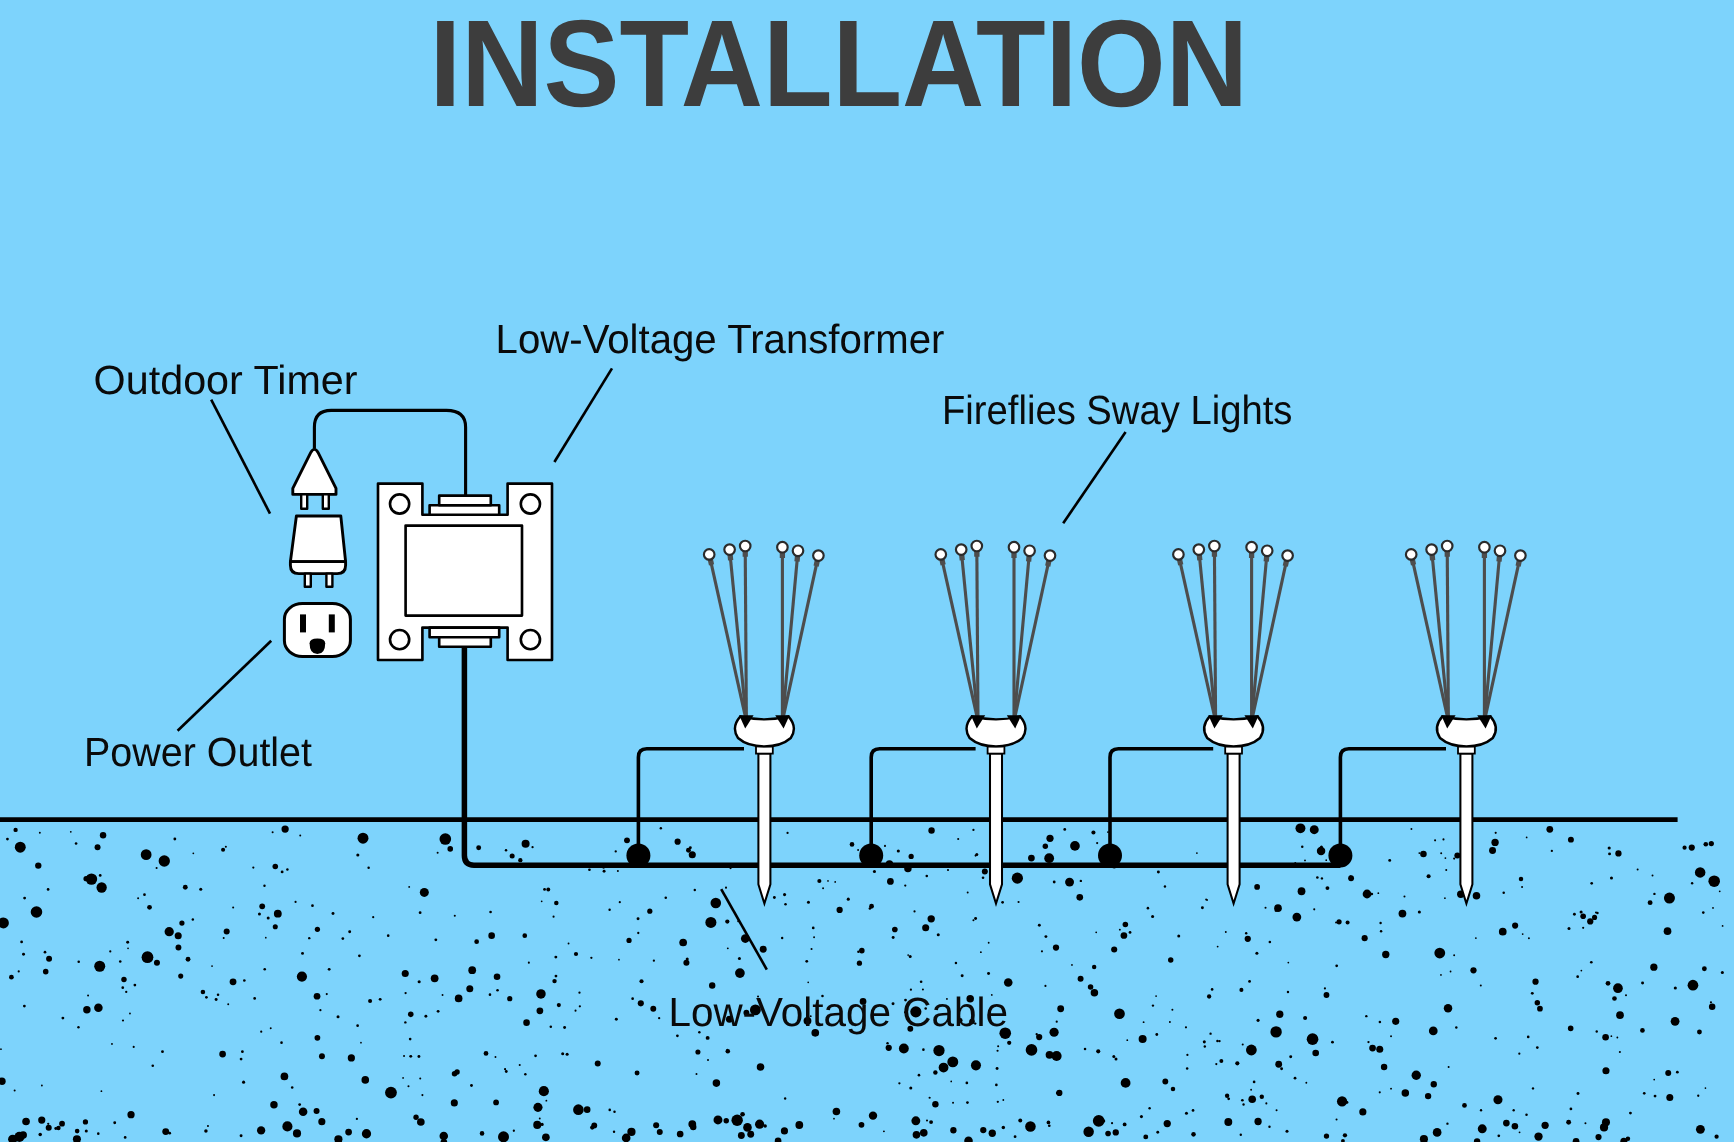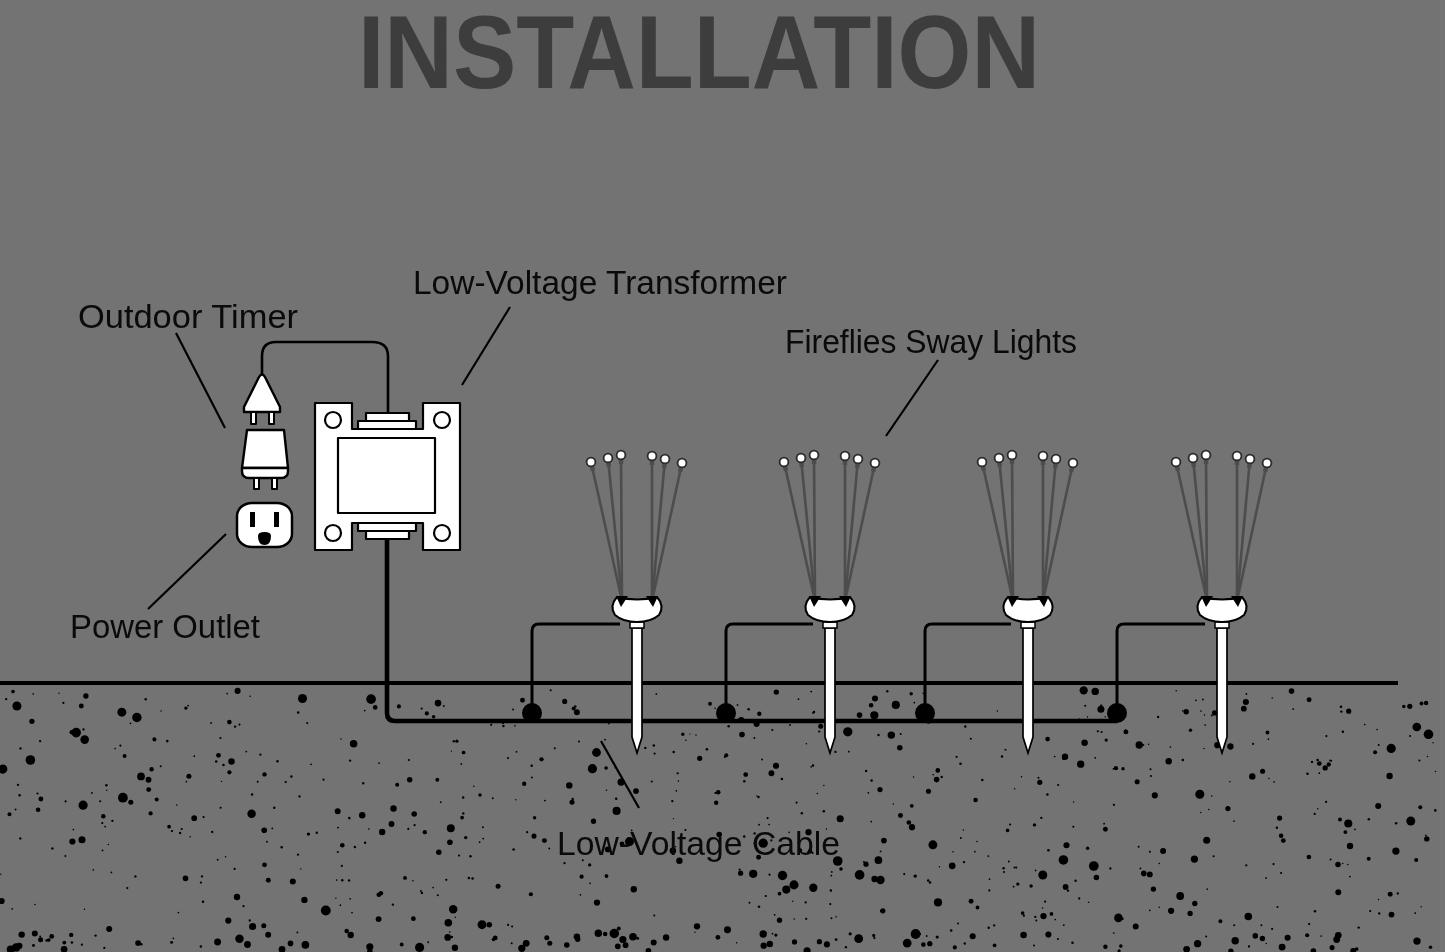--- a/index.html
+++ b/index.html
@@ -1,19 +1,19 @@
 <!DOCTYPE html>
 <html><head>
 <meta charset="utf-8">
 <style>
   html,body{margin:0;padding:0;background:#ffffff;}
   .stage{
     position:relative;
     width:1445px;height:952px;
-    background:#737373;
+    background:#7dd3fc;
     font-family:"Liberation Sans", sans-serif;
     overflow:hidden;
   }
   svg{position:absolute;left:0;top:0;}
   text{font-family:"Liberation Sans", sans-serif;}
   .label-text{fill:#0a0a0a;}
 </style>
 </head>
 <body>
 

